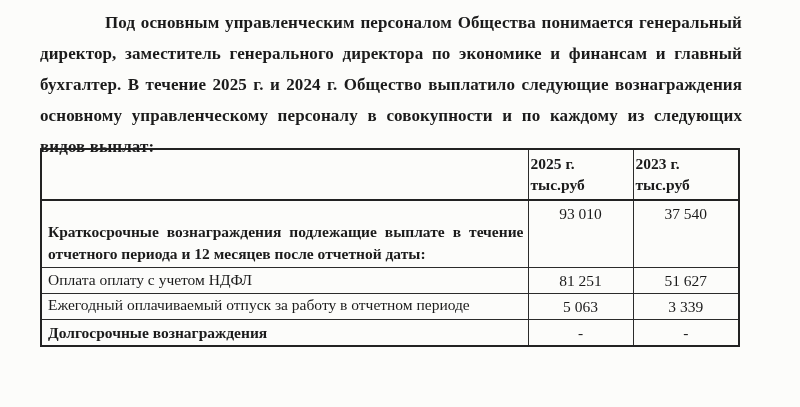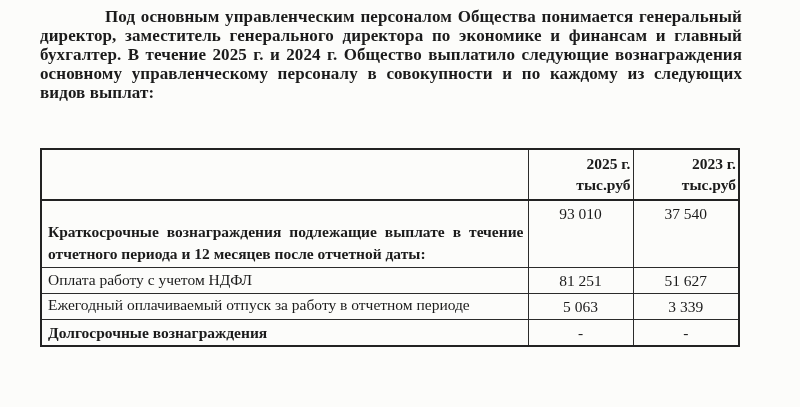--- a/index.html
+++ b/index.html
@@ -19,21 +19,21 @@
     height: 407px;
     position: relative;
     background: #fcfcfa;
   }
   .para {
     margin: 0;
     padding: 7px 58px 0 40px;
     text-indent: 65px;
     text-align: justify;
     font-size: 17px;
-    line-height: 19px;
+    line-height: 31px;
     font-weight: bold;
     letter-spacing: 0.1px;
   }
   table.comp-table {
     position: absolute;
     left: 40px;
     top: 148px;
     width: 698px;
     border-collapse: collapse;
     table-layout: fixed;
@@ -52,21 +52,21 @@
   }
   thead td {
     border-bottom: 2px solid #222;
   }
   td.val {
     text-align: center;
     padding: 2px 2px;
   }
   td.hd {
     font-weight: bold;
-    text-align: right;
+    text-align: left;
     white-space: pre-line;
     height: 44px;
     line-height: 21px;
     padding-top: 3px;
   }
   tr.r0 { height: 67px; }
   tr.r0 td.lbl {
     font-weight: bold;
     text-align: justify;
     line-height: 22px;
@@ -106,21 +106,21 @@
 тыс.руб</td>
       </tr>
     </thead>
     <tbody>
       <tr class="r0">
         <td class="lbl">Краткосрочные вознаграждения подлежащие выплате в течение отчетного периода и 12 месяцев после отчетной даты:</td>
         <td class="val">93 010</td>
         <td class="val">37 540</td>
       </tr>
       <tr class="r1">
-        <td class="lbl">Оплата работу с учетом НДФЛ</td>
+        <td class="lbl">Оплата оплату с учетом НДФЛ</td>
         <td class="val">81 251</td>
         <td class="val">51 627</td>
       </tr>
       <tr class="r2">
         <td class="lbl">Ежегодный оплачиваемый отпуск за работу в отчетном периоде</td>
         <td class="val">5 063</td>
         <td class="val">3 339</td>
       </tr>
       <tr class="r4">
         <td class="lbl">Долгосрочные вознаграждения</td>

